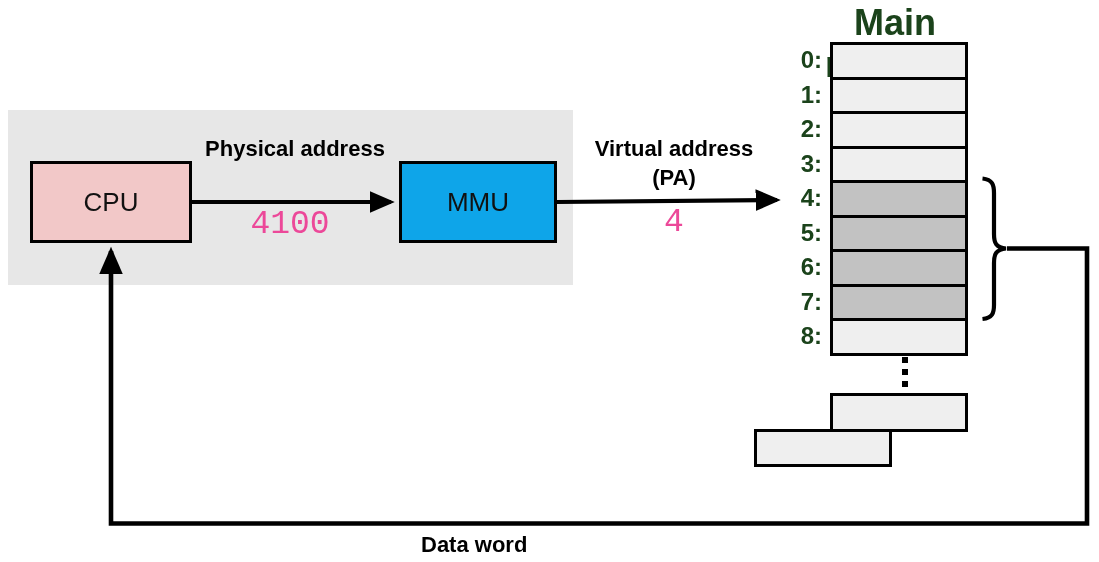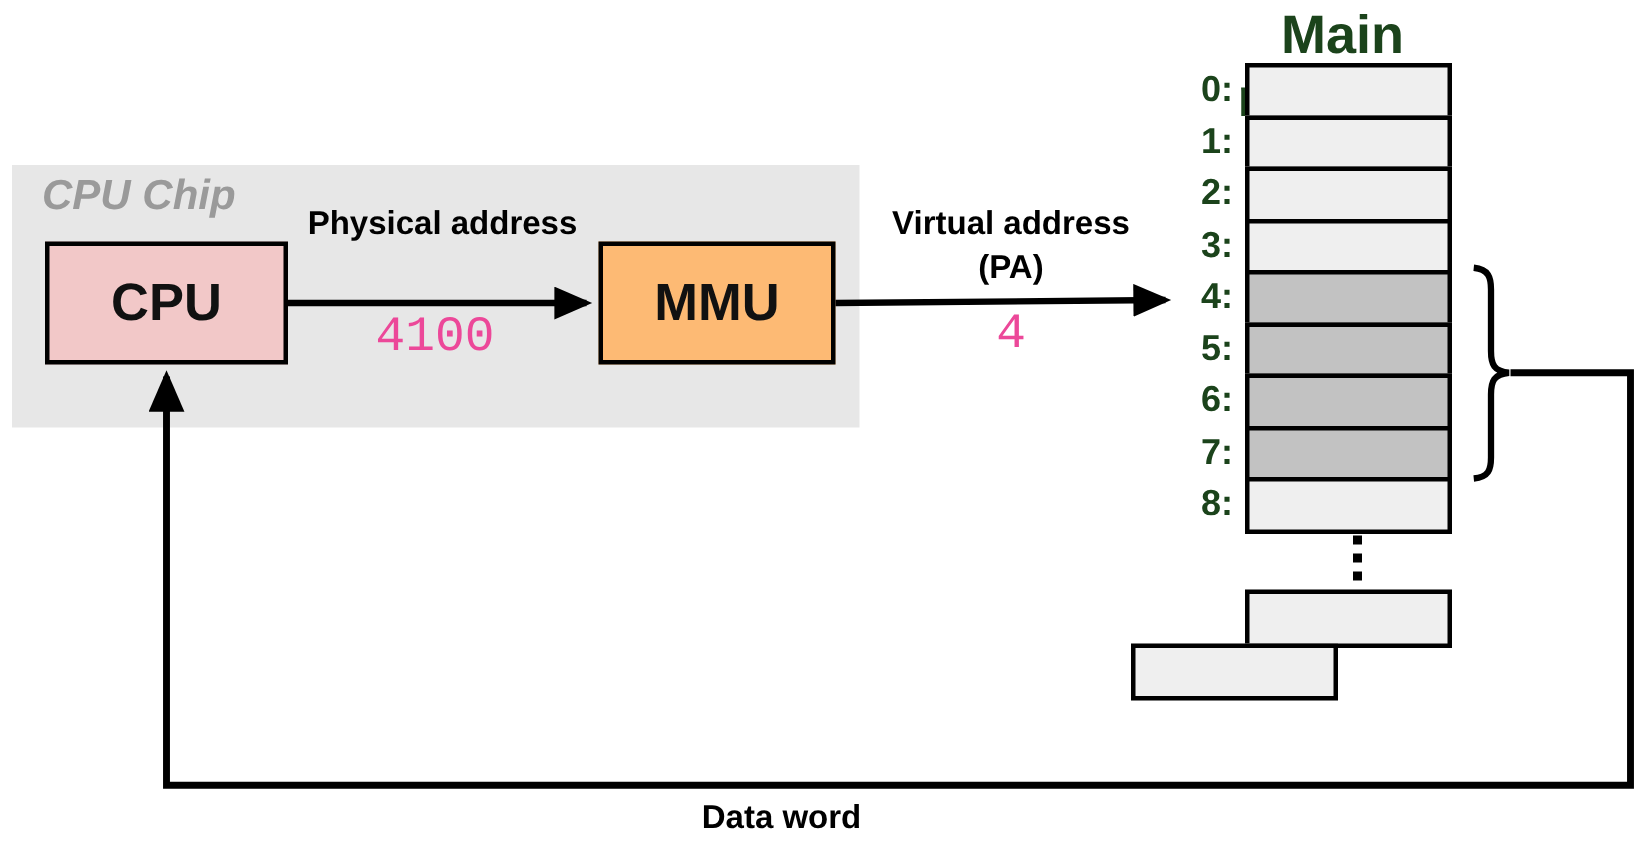--- a/index.html
+++ b/index.html
@@ -9,55 +9,54 @@
   }
   
   .chip{position:absolute;left:8px;top:110px;width:565px;height:175px;background:#e7e7e7;}
   .chip-label{
     position:absolute;left:28px;top:114px;font-size:28px;font-weight:bold;
     font-style:italic;color:#9a9a9a;letter-spacing:0px;
   }
   
   .box{position:absolute;box-sizing:border-box;border:3px solid #000;
        display:flex;align-items:center;justify-content:center;
-       font-weight:bold;font-size:35px;color:#111;text-align:center;}
+       font-weight:normal;font-size:26px;color:#111;text-align:center;}
   .cpu{left:30px;top:161px;width:162px;height:82px;background:#f2c8c8;}
-  .mmu{left:399px;top:161px;width:158px;height:82px;background:#fdba74;}
+  .mmu{left:399px;top:161px;width:158px;height:82px;background:#0ea5e9;}
   
   .flowlabel{position:absolute;width:200px;text-align:center;font-weight:bold;
              font-size:22px;color:#000;line-height:29px;}
   .va-label{left:195px;top:134px;}
   .pa-label{left:574px;top:134px;}
   .flowvalue{position:absolute;width:190px;text-align:center;
              font-family:"Liberation Mono",monospace;font-size:33px;color:#ec4899;}
   .va-value{left:195px;top:206px;}
   .pa-value{left:579px;top:204px;}
   
   .mem-title{position:absolute;left:795px;top:2px;width:200px;text-align:center;
              font-size:36px;font-weight:bold;color:#1b431b;}
   .mrow{position:absolute;left:754px;width:221px;height:37.5px;display:flex;}
   .mlabel{width:68px;text-align:right;padding-right:8px;font-weight:bold;
           font-size:24px;color:#1b431b;line-height:36px;}
   .mcell{width:138px;box-sizing:border-box;border:3px solid #000;background:#efefef;}
   .mcell.shaded{background:#c2c2c2;}
   .dots{position:absolute;left:902px;top:357px;display:flex;flex-direction:column;gap:6px;}
   .dots span{width:6px;height:6px;background:#000;display:block;}
   
-  .dataword{position:absolute;left:421px;top:532px;width:200px;text-align:center;
+  .dataword{position:absolute;left:421px;top:532px;width:200px;
             font-size:22px;font-weight:bold;color:#000;}
   
   #wires{position:absolute;left:0;top:0;width:1099px;height:562px;pointer-events:none;z-index:5;}
 </style>
 </head>
 <body>
 
 <div id="canvas">
 
   <div class="chip"></div>
-  <div class="chip-label">CPU Chip</div>
 
   <div class="box cpu">
     <span>CPU</span>
   </div>
   <div class="box mmu">
     <span>MMU</span>
   </div>
 
   <div class="flowlabel va-label">
     <div>Physical address</div>

